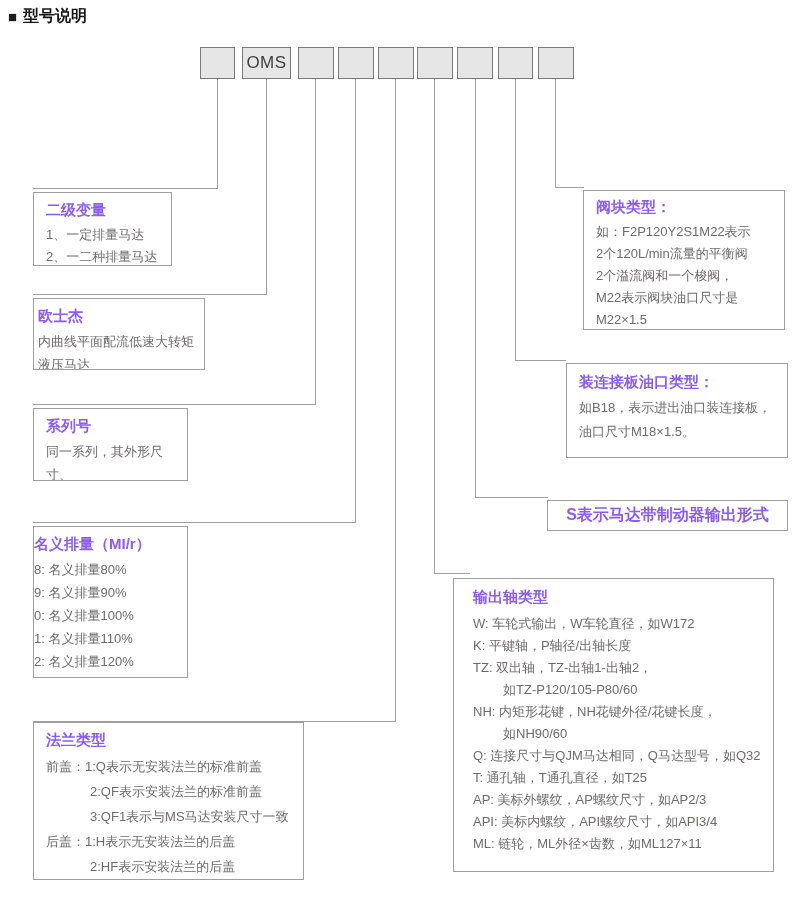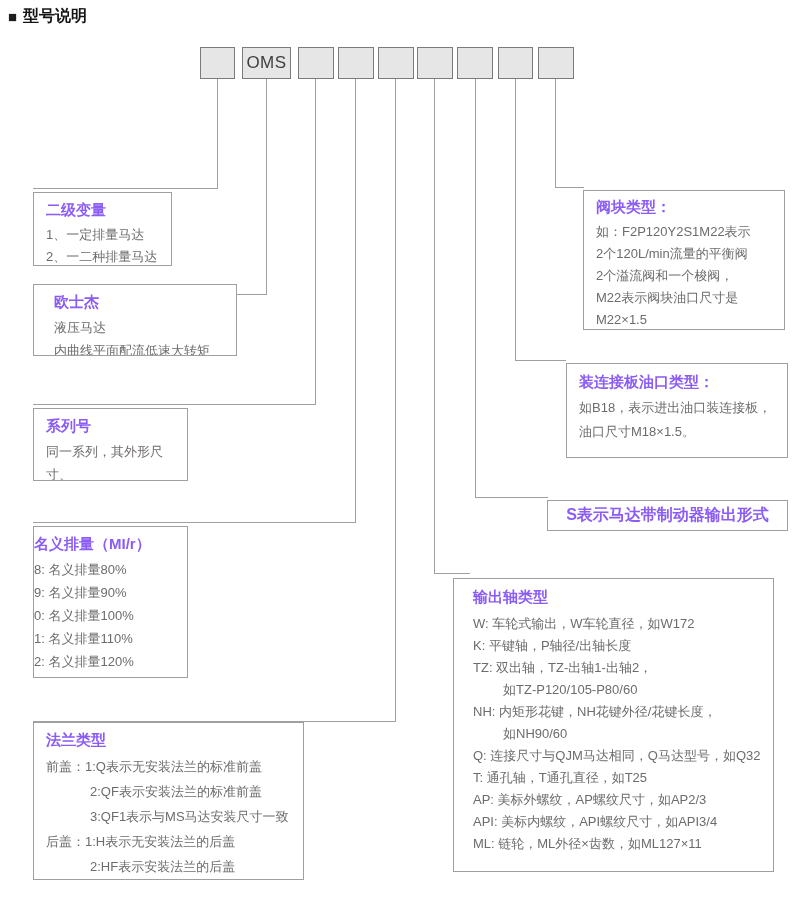--- a/index.html
+++ b/index.html
@@ -31,21 +31,21 @@
   
   .anno{
     position:absolute;background:#ffffff;
     border:1px solid #9f9f9f;box-sizing:border-box;
     color:#6e6b6b;overflow:hidden;
   }
   .anno .head{font-weight:bold;color:#8b5cf6;font-size:15px;margin:0 0 4px 0;}
   .anno .ln{font-size:13px;}
   #anno-secondary{left:33px;top:192px;width:139px;height:74px;padding:8px 0 0 12px;}
   #anno-secondary .ln{line-height:22px;}
-  #anno-brand{left:33px;top:284px;width:204px;height:72px;padding:8px 0 0 20px;}
+  #anno-brand{left:33px;top:298px;width:172px;height:72px;padding:8px 0 0 4px;}
   #anno-brand .ln{line-height:23px;}
   #anno-series{left:33px;top:408px;width:155px;height:73px;padding:8px 0 0 12px;}
   #anno-series .ln{line-height:23px;}
   #anno-displacement{left:33px;top:526px;width:155px;height:152px;padding:8px 0 0 0;}
   #anno-displacement .ln{line-height:23px;}
   #anno-flange{left:33px;top:722px;width:271px;height:158px;padding:8px 0 0 12px;}
   #anno-flange .ln{line-height:25px;}
   #anno-flange .ind{padding-left:44px;}
   #anno-valveblock{left:583px;top:190px;width:202px;height:140px;padding:7px 0 0 12px;}
   #anno-valveblock .ln{line-height:22px;}
@@ -102,22 +102,22 @@
   <div class="hline" style="left:555px;top:187px;width:29px;"></div>
 
   <div class="anno" id="anno-secondary">
     <div class="head">二级变量</div>
     <div class="ln">1、一定排量马达</div>
     <div class="ln">2、一二种排量马达</div>
   </div>
 
   <div class="anno" id="anno-brand">
     <div class="head">欧士杰</div>
+    <div class="ln">内曲线平面配流低速大转矩</div>
     <div class="ln">液压马达</div>
-    <div class="ln">内曲线平面配流低速大转矩</div>
   </div>
 
   <div class="anno" id="anno-series">
     <div class="head">系列号</div>
     <div class="ln">同一系列，其外形尺寸、</div>
 
   </div>
 
   <div class="anno" id="anno-displacement">
     <div class="head">名义排量（MI/r）</div>

